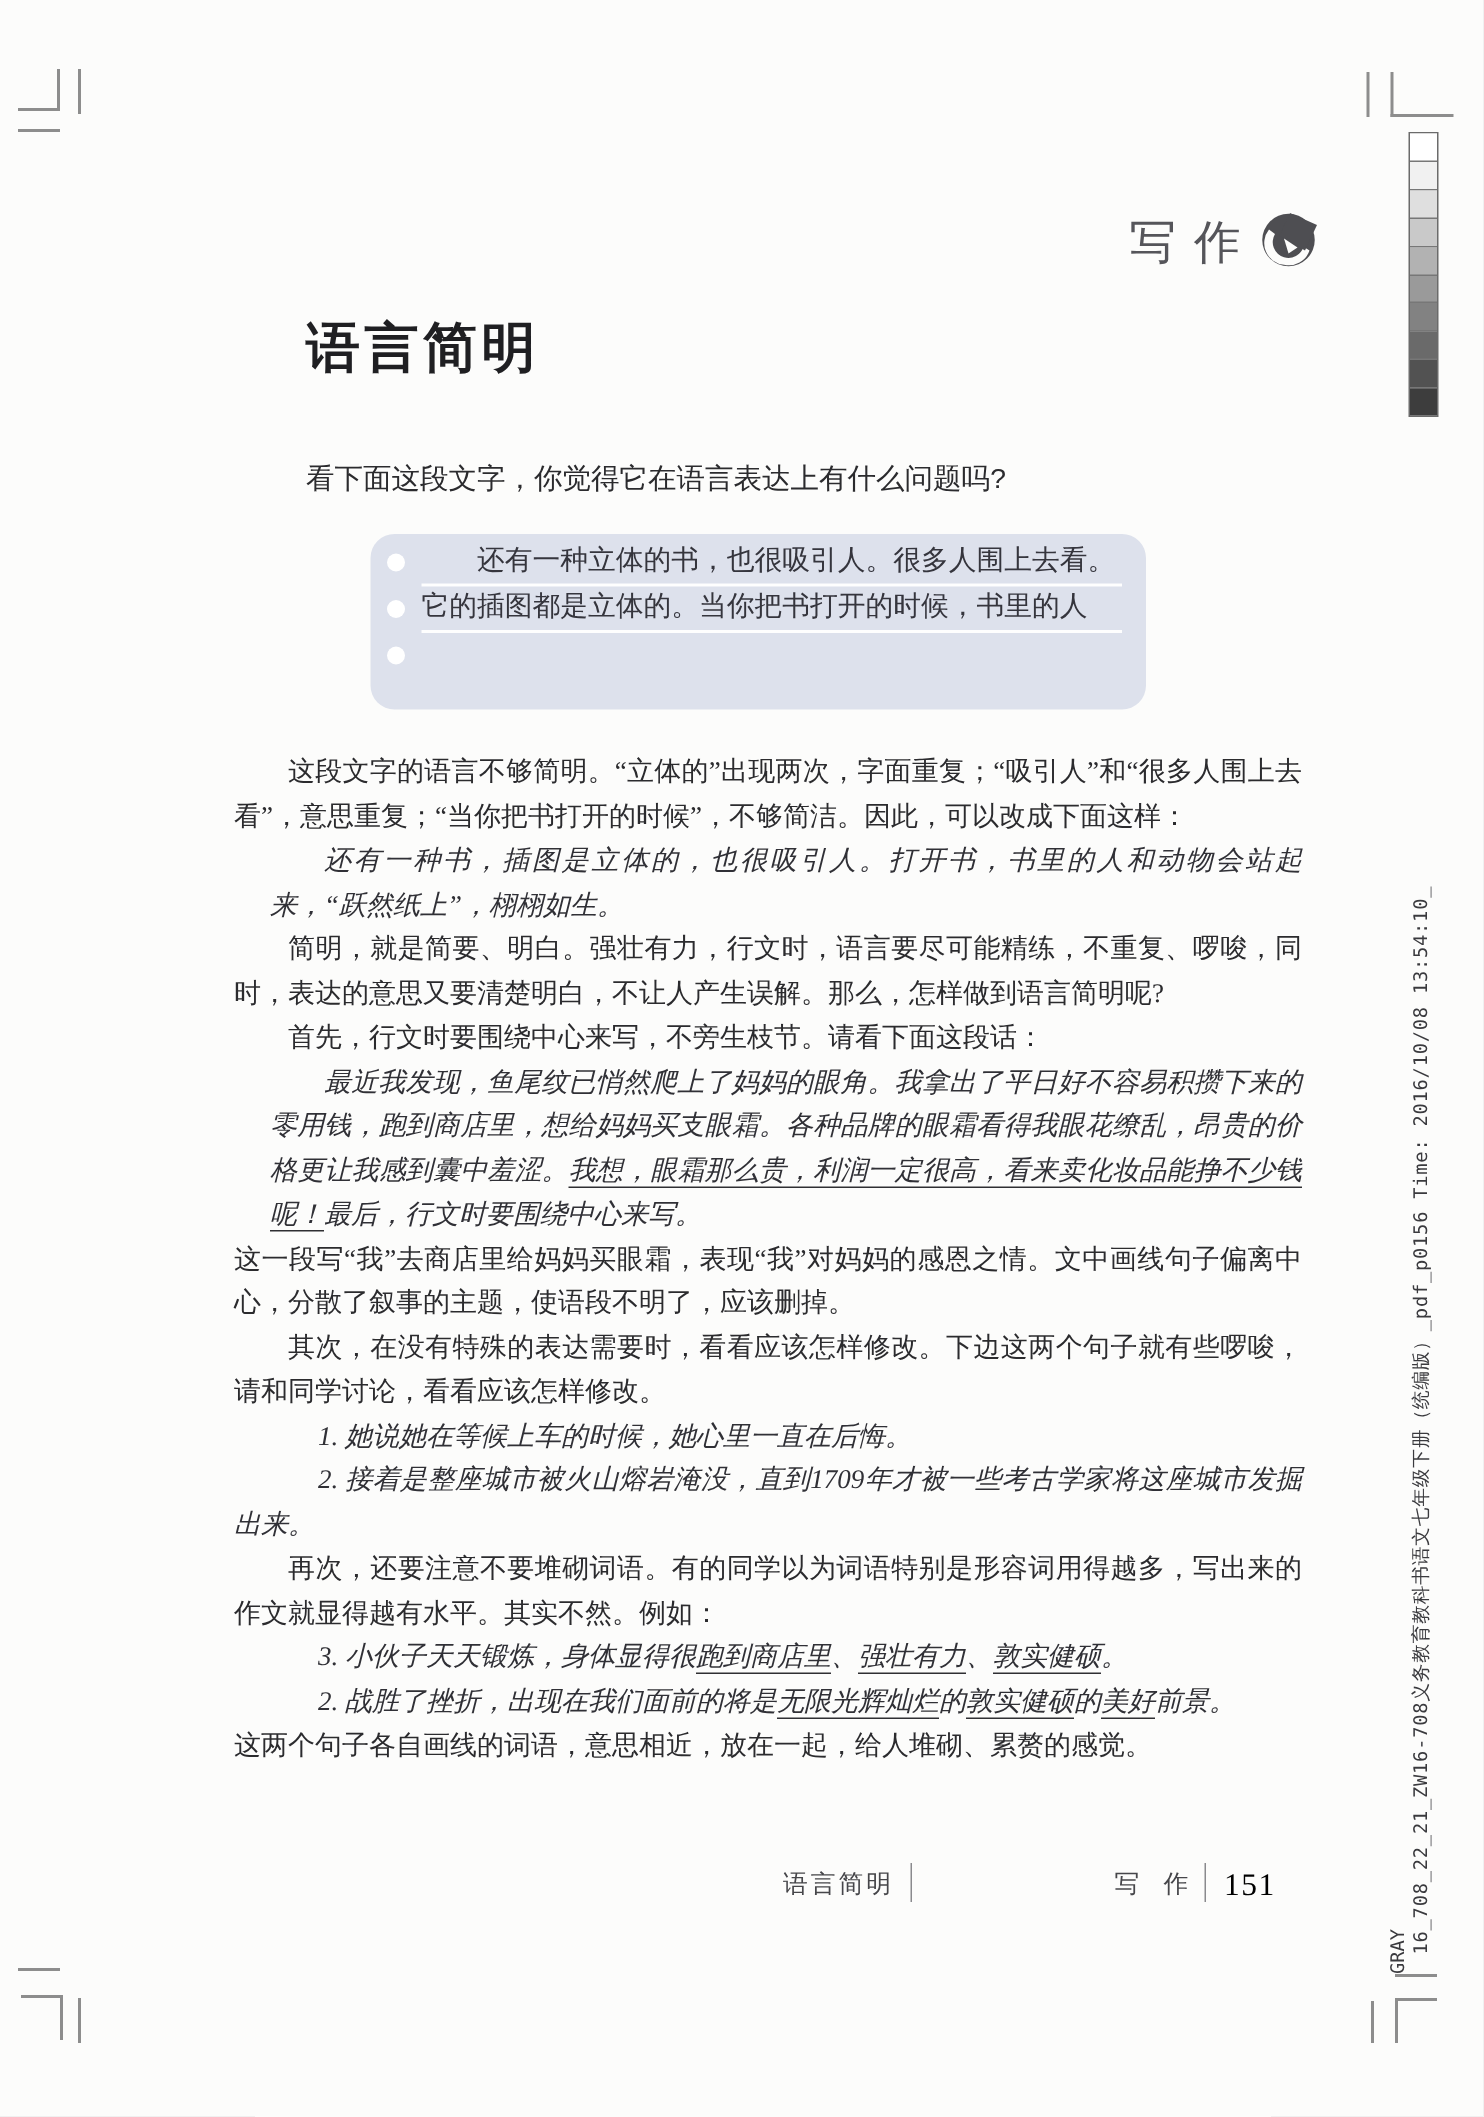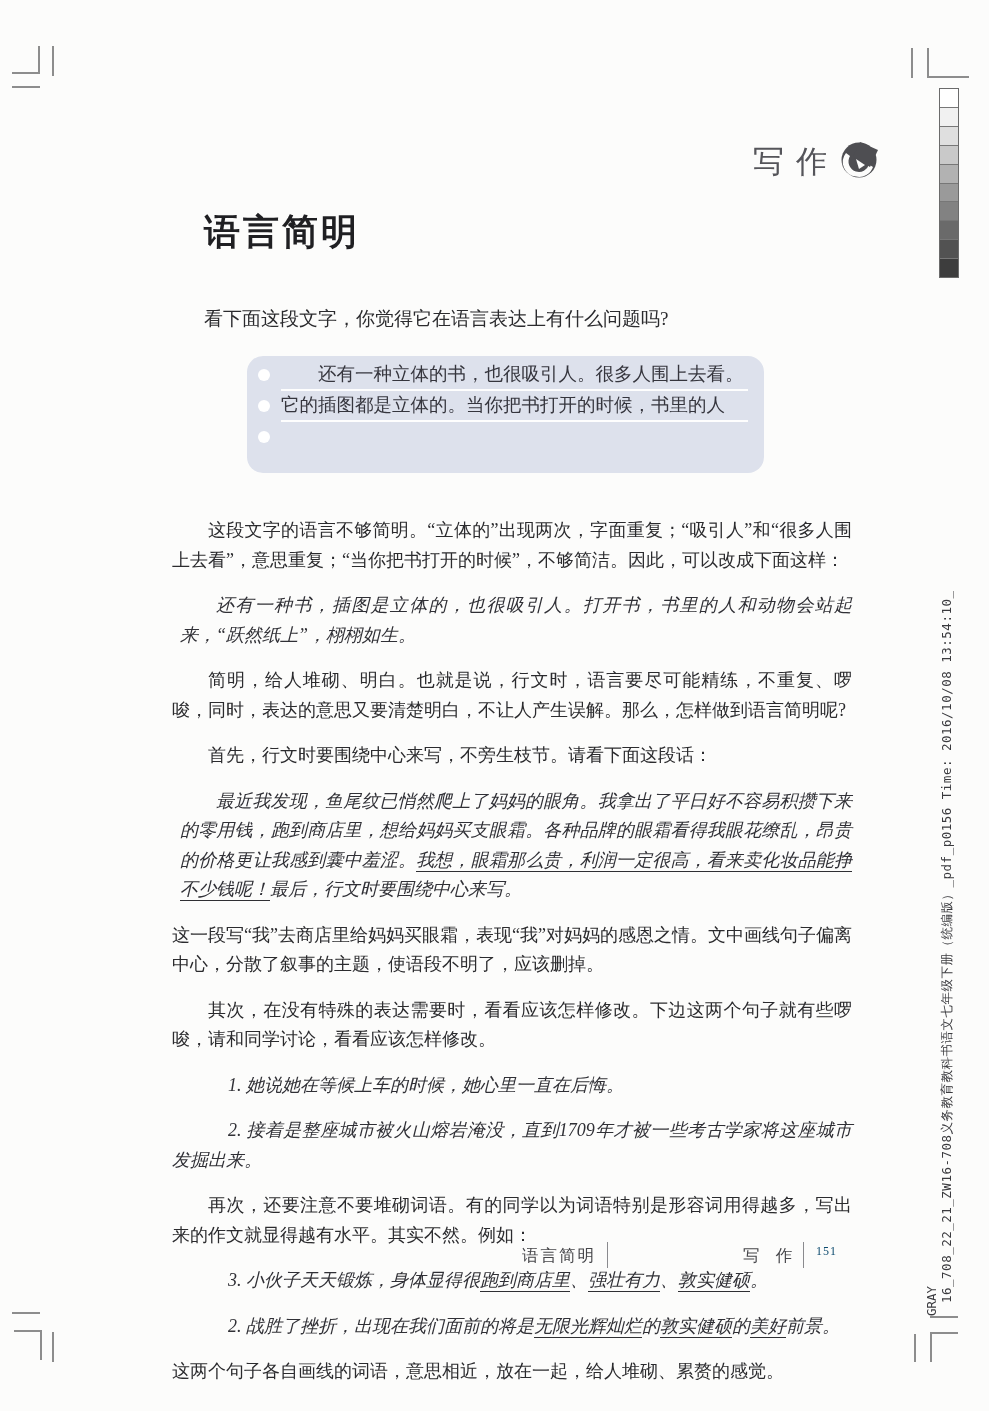--- a/index.html
+++ b/index.html
@@ -29,21 +29,21 @@
     font-family:"Liberation Serif","DejaVu Serif",serif;
   }
   #section-icon{position:absolute;left:840px;top:140px;width:40px;height:40px;}
   
   #page-title{
     position:absolute;left:204px;top:208px;
     font-size:36px;font-weight:bold;letter-spacing:3px;color:#1f1f22;
   }
   #intro-line{
     position:absolute;left:204px;top:306px;
-    font-size:19px;color:#2b2b2e;
+    font-size:19px;color:#2b2b2e;font-family:Liberation Mono, monospace;
   }
   
   #note-box{
     position:absolute;left:247px;top:356px;width:517px;height:117px;
     background:#dde1ec;border-radius:16px;
   }
   #note-dots{position:absolute;left:0;top:0;width:100%;height:100%;}
   .note-dot{
     position:absolute;left:11px;width:12px;height:12px;border-radius:50%;
     background:#ffffff;
@@ -57,30 +57,30 @@
     height:29px;line-height:29px;
     border-bottom:2px solid rgba(255,255,255,0.95);
     white-space:nowrap;overflow:hidden;
   }
   .note-line.first{text-indent:2em;}
   
   #body-text{
     position:absolute;left:156px;top:500px;width:712px;
     font-size:18px;line-height:29.5px;text-align:justify;
   }
-  .para{margin:16px;}
+  .para{margin:0;}
   .st-body-indent{text-indent:2em;}
   .st-body-flush{text-indent:0;}
   .st-example{font-style:italic;margin-left:24px;text-indent:2em;color:#303036;}
   .st-example-num{font-style:italic;text-indent:56px;color:#303036;}
   .u{border-bottom:1.5px solid #2f2f33;padding-bottom:1px;}
   
   .footer-text{position:absolute;font-size:16.5px;color:#46464a;letter-spacing:2px;}
   .footer-divider{position:absolute;width:1px;height:26px;background:#8a8a8e;}
-  #footer-page-number{position:absolute;font-size:12px;color:#0c4a6e;letter-spacing:1px;}
+  #footer-page-number{position:absolute;font-size:21px;color:#000000;letter-spacing:1px;}
   
   #print-info{
     position:absolute;left:947px;top:958px;width:690px;height:16px;
     transform:translate(-50%,-50%) rotate(-90deg);
     font-family:"DejaVu Sans Mono","Liberation Mono",monospace;
     font-size:12.5px;color:#3a3a3e;white-space:nowrap;text-align:left;
     letter-spacing:0.5px;
   }
   #gray-label{
     position:absolute;left:931px;top:1293px;width:46px;height:14px;
@@ -137,21 +137,21 @@
       </div>
     <div id="note-lines">
         <div class="note-line first">还有一种立体的书，也很吸引人。很多人围上去看。</div>
         <div class="note-line">它的插图都是立体的。当你把书打开的时候，书里的人</div>
       </div>
   </div>
 
   <div id="body-text">
       <p class="para st-body-indent"><span>这段文字的语言不够简明。“立体的”出现两次，字面重复；“吸引人”和“很多人围上去看”，意思重复；“当你把书打开的时候”，不够简洁。因此，可以改成下面这样：</span></p>
       <p class="para st-example"><span>还有一种书，插图是立体的，也很吸引人。打开书，书里的人和动物会站起来，“跃然纸上”，栩栩如生。</span></p>
-      <p class="para st-body-indent"><span>简明，给人堆砌、明白。也就是说，行文时，语言要尽可能精练，不重复、啰唆，同时，表达的意思又要清楚明白，不让人产生误解。那么，怎样做到语言简明呢?</span></p>
+      <p class="para st-body-indent"><span>简明，就是简要、明白。强壮有力，行文时，语言要尽可能精练，不重复、啰唆，同时，表达的意思又要清楚明白，不让人产生误解。那么，怎样做到语言简明呢?</span></p>
       <p class="para st-body-indent"><span>首先，行文时要围绕中心来写，不旁生枝节。请看下面这段话：</span></p>
       <p class="para st-example"><span>最近我发现，鱼尾纹已悄然爬上了妈妈的眼角。我拿出了平日好不容易积攒下来的零用钱，跑到商店里，想给妈妈买支眼霜。各种品牌的眼霜看得我眼花缭乱，昂贵的价格更让我感到囊中羞涩。</span><span class="u">我想，眼霜那么贵，利润一定很高，看来卖化妆品能挣不少钱呢！</span><span>最后，行文时要围绕中心来写。</span></p>
       <p class="para st-body-flush"><span>这一段写“我”去商店里给妈妈买眼霜，表现“我”对妈妈的感恩之情。文中画线句子偏离中心，分散了叙事的主题，使语段不明了，应该删掉。</span></p>
       <p class="para st-body-indent"><span>其次，在没有特殊的表达需要时，看看应该怎样修改。下边这两个句子就有些啰唆，请和同学讨论，看看应该怎样修改。</span></p>
       <p class="para st-example-num"><span>1. 她说她在等候上车的时候，她心里一直在后悔。</span></p>
       <p class="para st-example-num"><span>2. 接着是整座城市被火山熔岩淹没，直到1709年才被一些考古学家将这座城市发掘出来。</span></p>
       <p class="para st-body-indent"><span>再次，还要注意不要堆砌词语。有的同学以为词语特别是形容词用得越多，写出来的作文就显得越有水平。其实不然。例如：</span></p>
       <p class="para st-example-num"><span>3. 小伙子天天锻炼，身体显得很</span><span class="u">跑到商店里</span><span>、</span><span class="u">强壮有力</span><span>、</span><span class="u">敦实健硕</span><span>。</span></p>
       <p class="para st-example-num"><span>2. 战胜了挫折，出现在我们面前的将是</span><span class="u">无限光辉灿烂</span><span>的</span><span class="u">敦实健硕</span><span>的</span><span class="u">美好</span><span>前景。</span></p>
       <p class="para st-body-flush"><span>这两个句子各自画线的词语，意思相近，放在一起，给人堆砌、累赘的感觉。</span></p>

